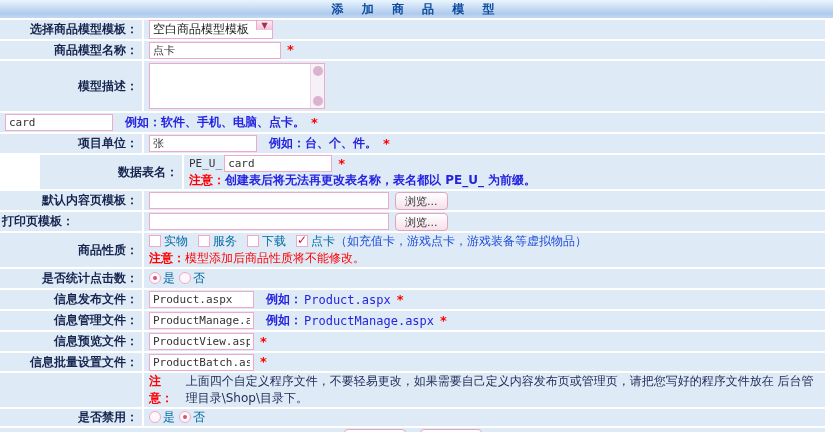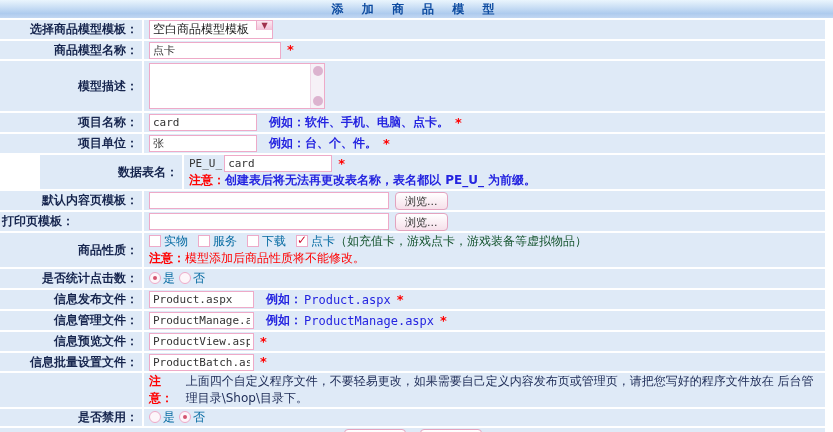--- a/index.html
+++ b/index.html
@@ -63,21 +63,21 @@
     cursor:pointer;
   }
   .browse-btn { font-size:11px; padding:1px 9px; margin-left:6px; height:18px; }
   .action-btn { font-size:12px; padding:2px 18px; height:20px; }
   
   .cb { display:inline-block; width:12px; height:12px; border:1px solid #eeaac8; background:#fff; position:relative; margin-right:3px; vertical-align:-2px; }
   .cb.checked::after { content:"✓"; position:absolute; left:0px; top:-3px; color:#cc1133; font-weight:bold; font-size:12px; }
   .rd { display:inline-block; width:12px; height:12px; border:1px solid #eeaac8; border-radius:50%; background:#fdf6fa; position:relative; margin-right:2px; vertical-align:-2px; }
   .rd.selected::after { content:""; position:absolute; left:3px; top:3px; width:4px; height:4px; border-radius:50%; background:#d45570; }
   .opt { margin-right:10px; color:#0369a1; }
-  .opt-note { color:#14532d; }
+  .opt-note { color:#1d4ed8; }
   .mono-prefix { font-family:"DejaVu Sans Mono", monospace; font-size:11px; color:#333; margin-right:2px; }
   .actions-row .content { justify-content:center; padding-left:0; gap:14px; }
 </style>
 </head>
 <body>
 
 <div class="titlebar">
   <span>添 加 商 品 模 型</span>
 </div>
 
@@ -108,21 +108,20 @@
         <textarea style=""></textarea>
         <div class="ta-rail">
           <div class="knob top"></div>
           <div class="knob bottom"></div>
         </div>
       </div>
     </div>
   </div>
 
   <div class="row" style="min-height:19px;">
-    <div class="cell label">项目名称：</div>
     <div class="cell content">
       <input class="tb" style="width: 108px;" value="card">
       <span class="hint">例如：软件、手机、电脑、点卡。</span>
       <span class="req">*</span>
     </div>
   </div>
 
   <div class="row" style="min-height:19px;">
     <div class="cell label">项目单位：</div>
     <div class="cell content">

